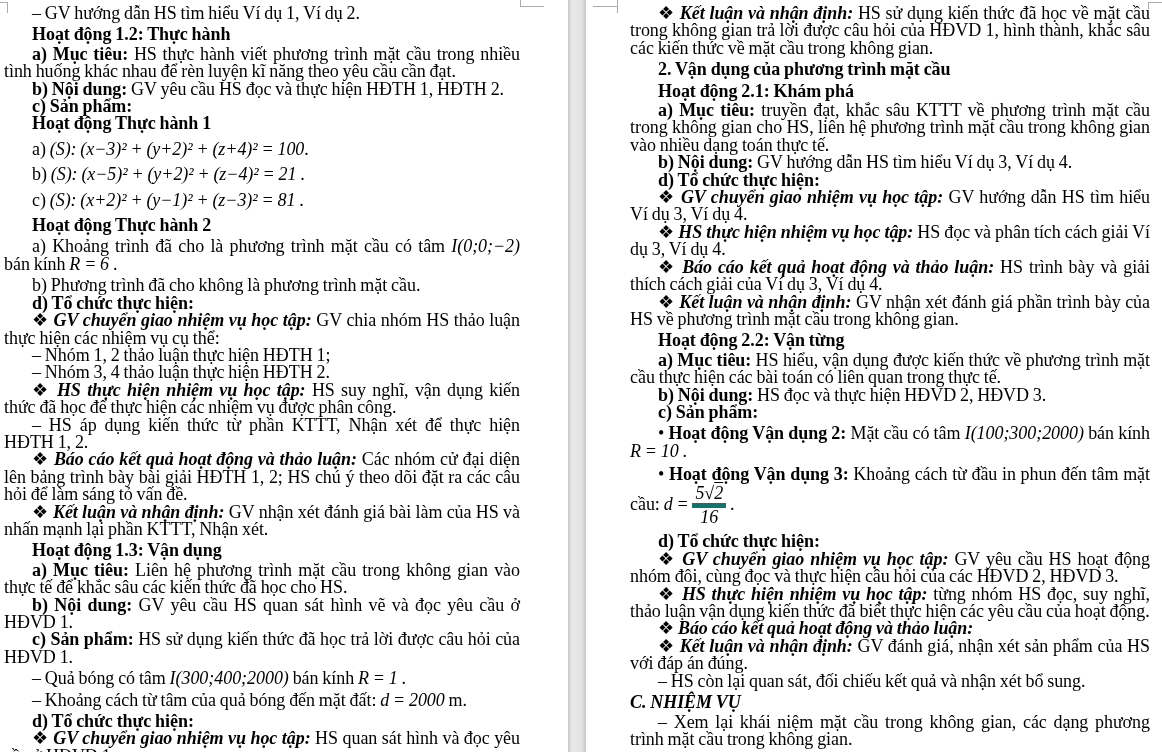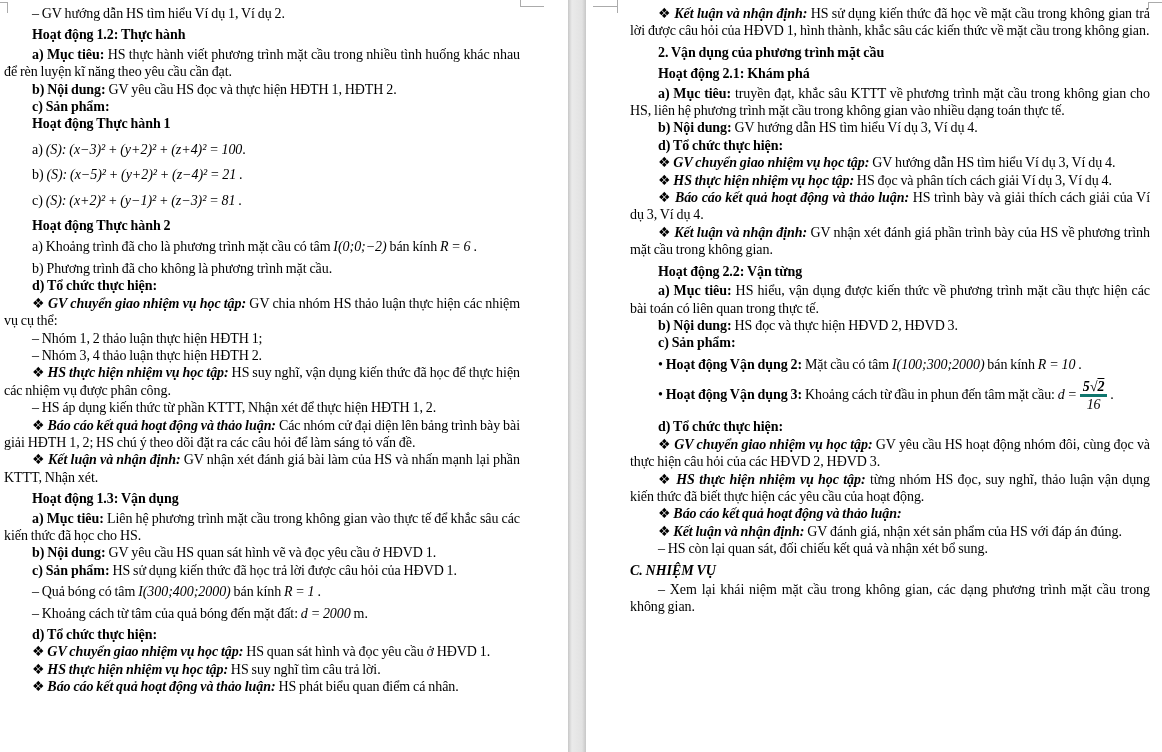--- a/index.html
+++ b/index.html
@@ -1,20 +1,20 @@
 <!DOCTYPE html>
 <html style="--page-bg: #ffffff; --mark: #ababab;"><head>
 <meta charset="utf-8">
 <style>
   html,body{margin:0;padding:0;background:#fff;}
   .screen{
     position:relative;width:1162px;height:752px;overflow:hidden;
     background:#fde047;color:#000;
     font-family:"Liberation Serif","DejaVu Serif",serif;
-    font-size:14px;
+    font-size:18px;
   }
   .page{position:absolute;top:0;height:752px;background:var(--page-bg,#fff);box-sizing:border-box;}
   .page-left{left:0;width:568px;padding:5px 48px 0 4px;}
   .page-right{left:586px;width:576px;padding:5px 12px 0 44px;}
   .gutter{
     position:absolute;left:568px;top:0;width:18px;height:752px;
     background:linear-gradient(to right,#c7c7c7 0,#eaeaea 22%,#e2e2e2 78%,#c7c7c7 100%);
   }
   .para{
     text-align:justify;line-height:17.4px;margin:0;
@@ -27,21 +27,21 @@
   .para.mathline{margin:4px 0;}
   .para.fracline{margin:6px 0;}
   .run-r{font-weight:normal;font-style:normal;}
   .run-b{font-weight:bold;}
   .run-bi{font-weight:bold;font-style:italic;}
   .run-m{font-style:italic;font-family:Liberation Serif, serif;}
   .frac{
     display:inline-block;vertical-align:middle;text-align:center;
     line-height:1.08;font-style:italic;text-indent:0;
   }
-  .frac .num{display:block;border-bottom:3px solid #0f766e;padding:0 3px;font-weight:bold;}
+  .frac .num{display:block;border-bottom:5px solid #0f766e;padding:0 3px;}
   .frac .den{display:block;}
   .radicand{text-decoration:overline;}
   .corner{position:absolute;pointer-events:none;}
   .cm-line-h{position:absolute;background:var(--mark,#ababab);height:1px;}
   .cm-line-v{position:absolute;background:var(--mark,#ababab);width:1px;}
 </style>
 </head>
 <body>
 
 <div class="screen">

